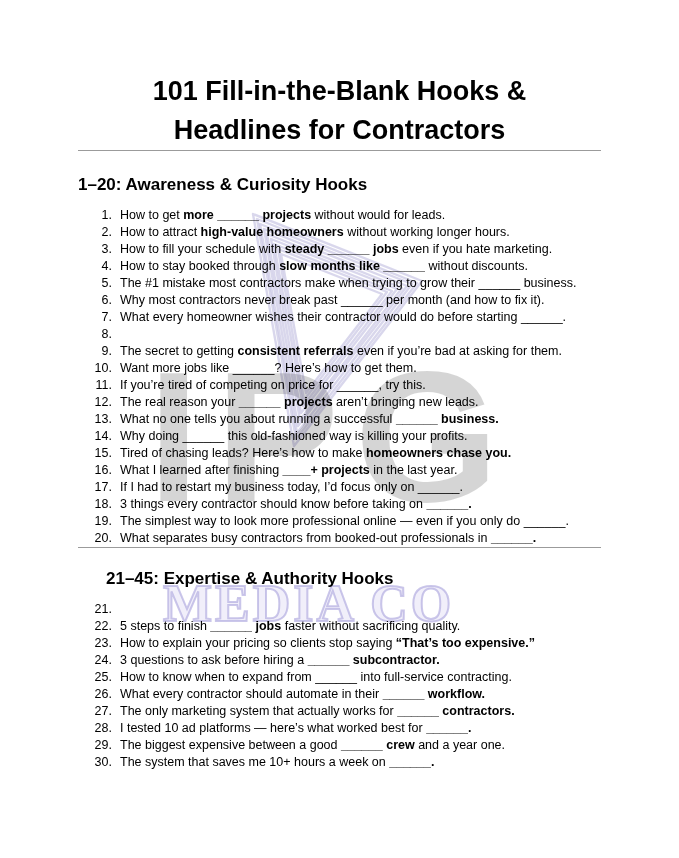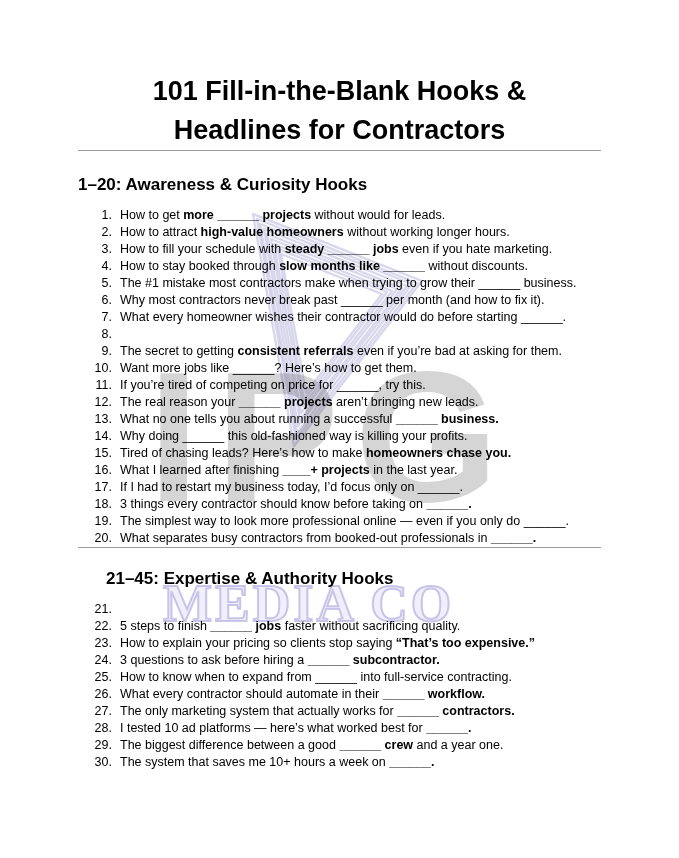--- a/index.html
+++ b/index.html
@@ -233,21 +233,21 @@
         <div class="li">
           <span class="num">27.</span>
           <span class="txt"><span>The only marketing system that actually works for </span><span class="b">______ contractors.</span></span>
         </div>
         <div class="li">
           <span class="num">28.</span>
           <span class="txt"><span>I tested 10 ad platforms — here’s what worked best for </span><span class="b">______.</span></span>
         </div>
         <div class="li">
           <span class="num">29.</span>
-          <span class="txt"><span>The biggest difference between a good </span><span class="b">______ crew</span><span> and a year one.</span></span>
+          <span class="txt"><span>The biggest expensive between a good </span><span class="b">______ crew</span><span> and a year one.</span></span>
         </div>
         <div class="li">
           <span class="num">30.</span>
           <span class="txt"><span>The system that saves me 10+ hours a week on </span><span class="b">______.</span></span>
         </div>
       </div>
 
   </div>
 </div>
 

